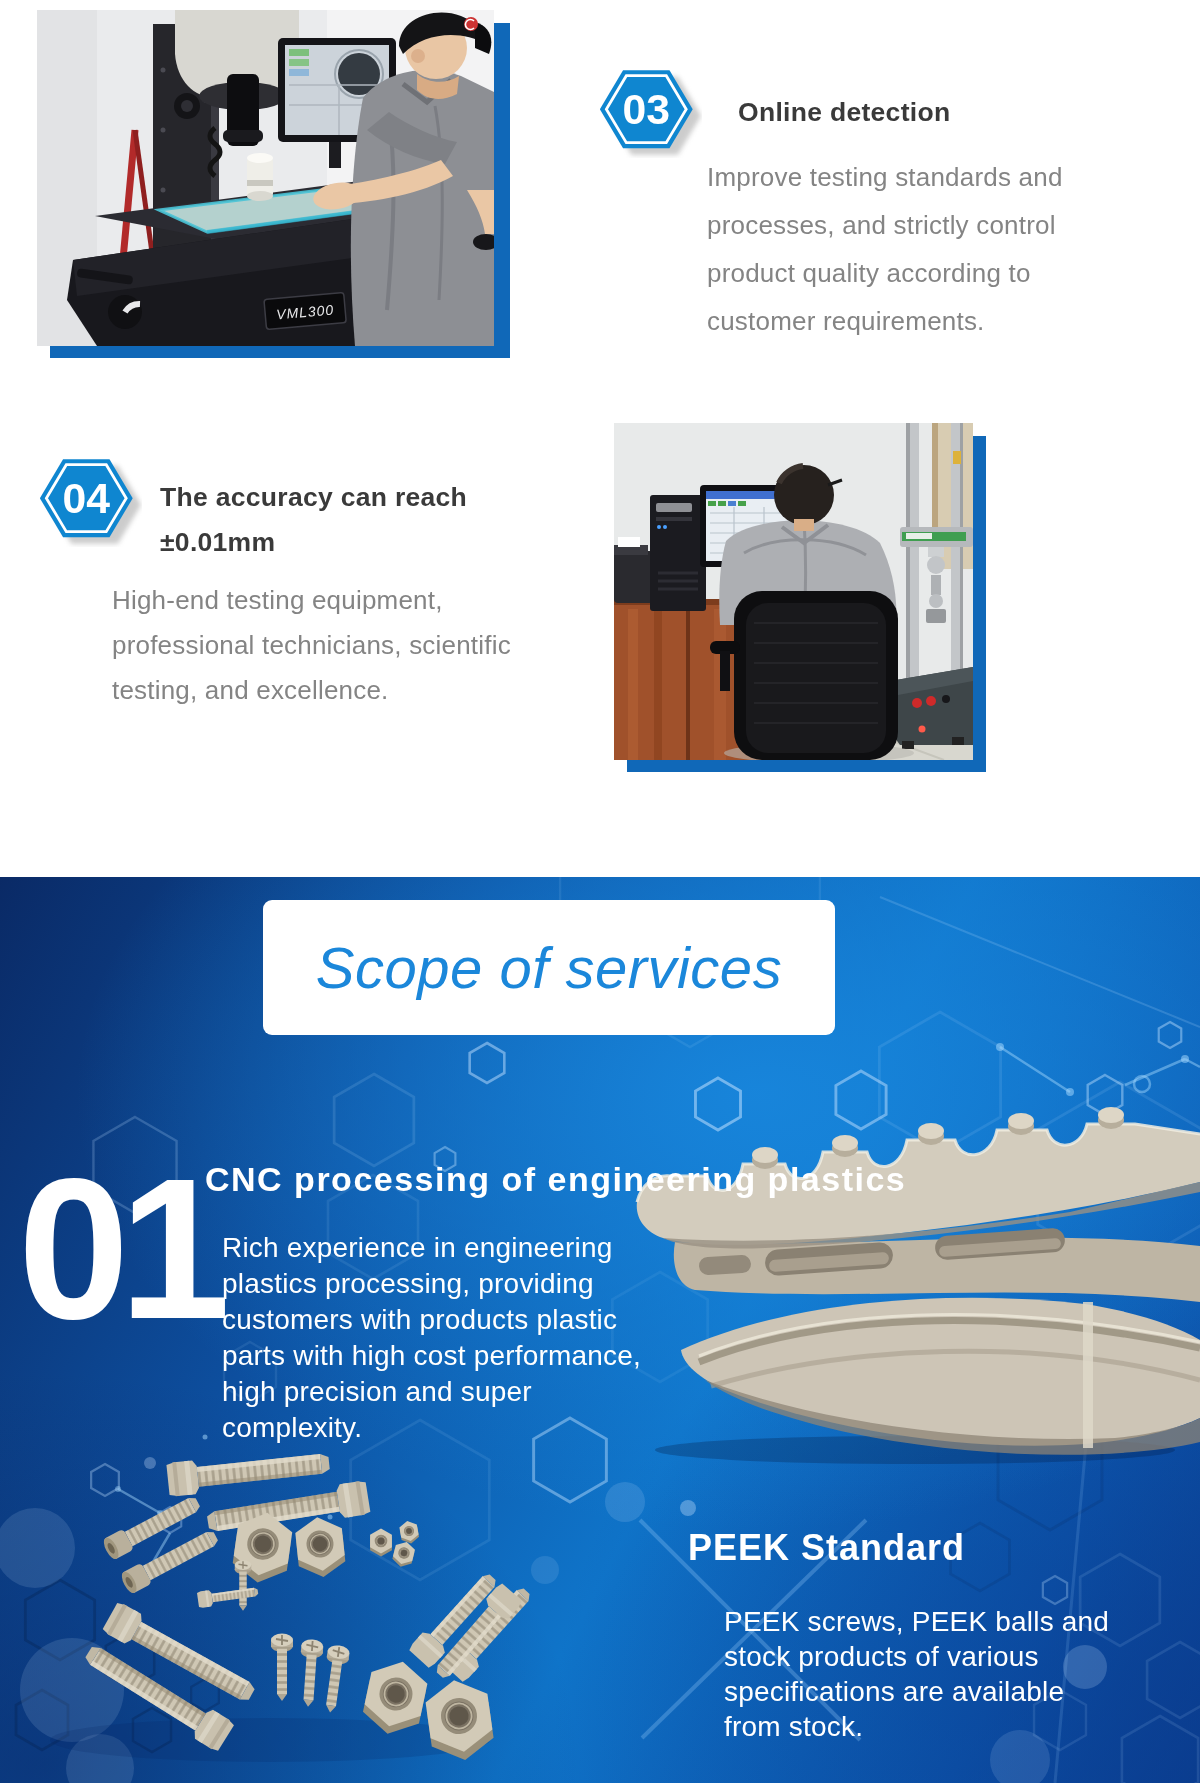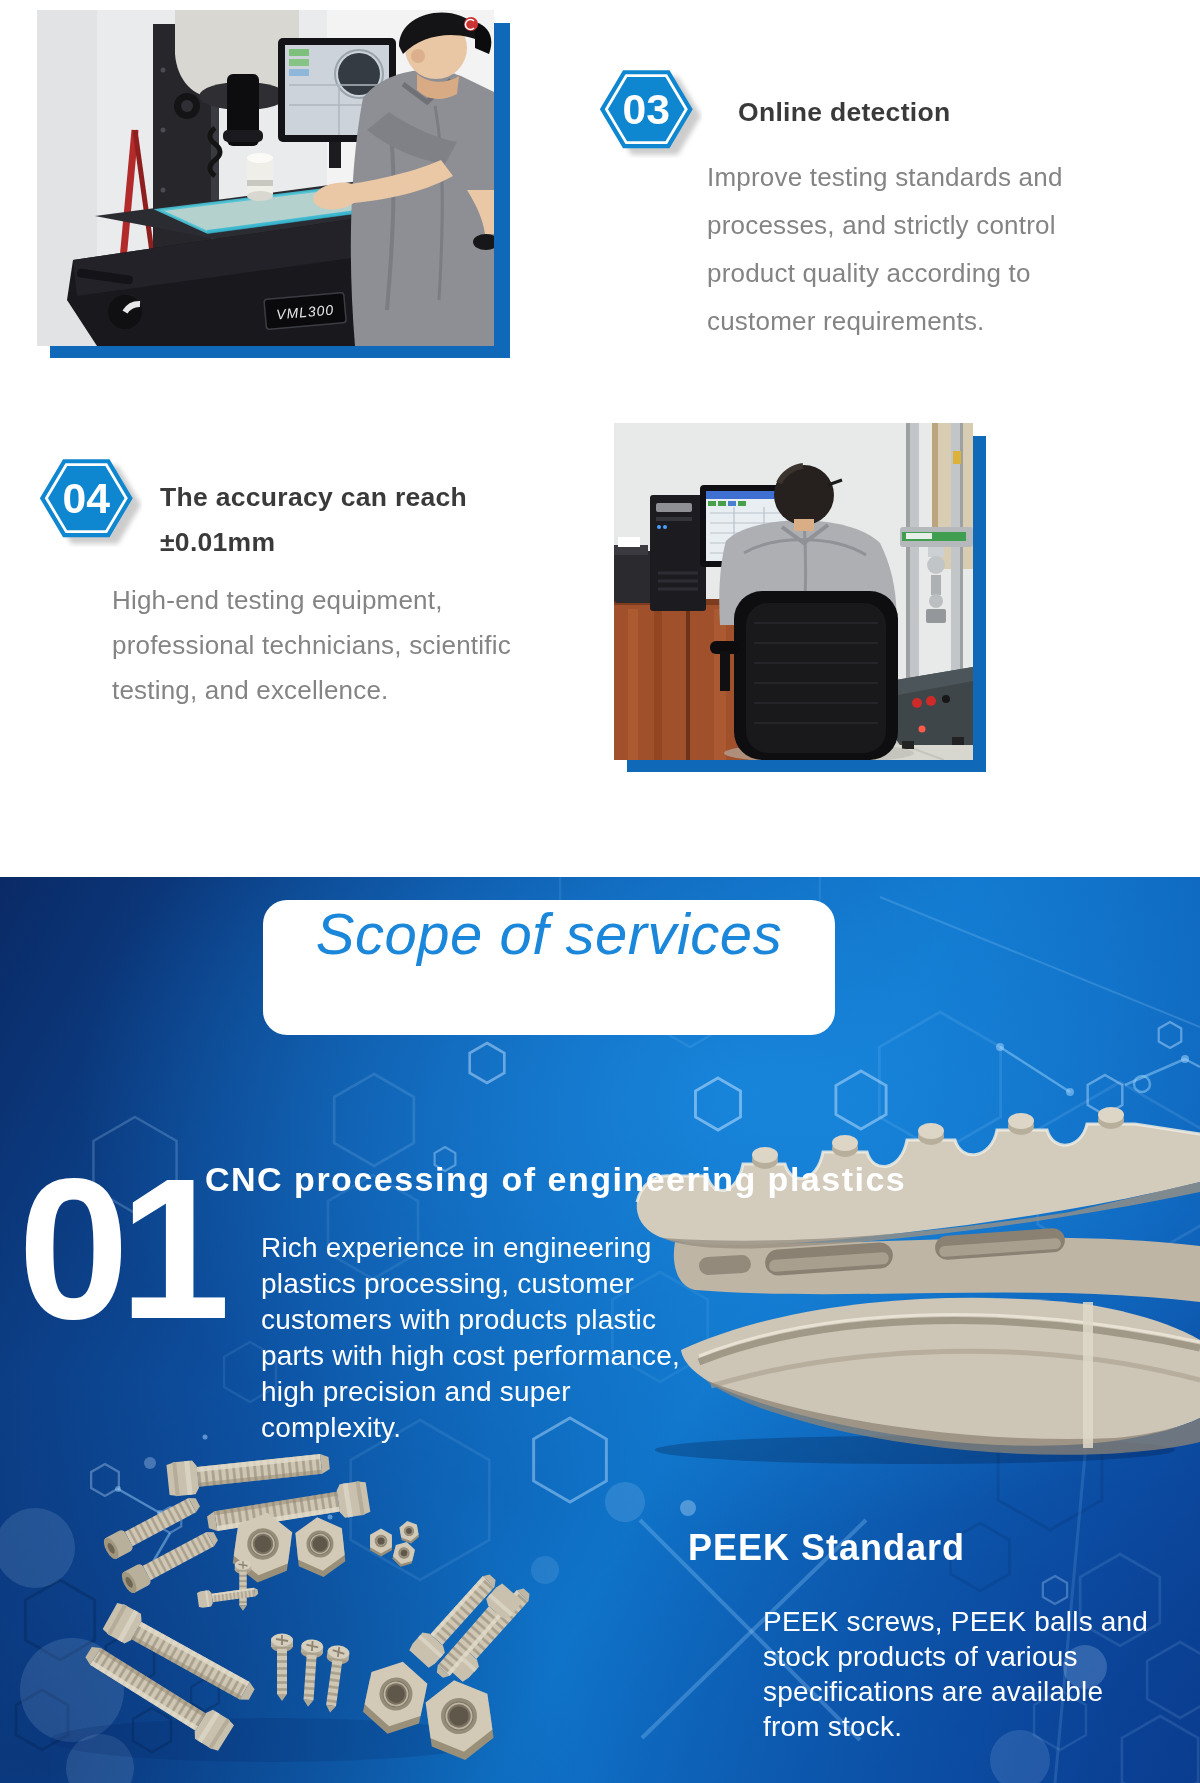--- a/index.html
+++ b/index.html
@@ -22,27 +22,27 @@
     position:absolute;left:0;top:877px;width:1200px;height:906px;overflow:hidden;
     background:
       radial-gradient(1000px 640px at 63% 24%, rgba(24,134,220,.95), rgba(24,134,220,0) 68%),
       radial-gradient(760px 560px at 4% 98%, rgba(9,36,96,.55), rgba(9,36,96,0) 70%),
       radial-gradient(900px 700px at 100% 92%, rgba(10,58,140,.55), rgba(10,58,140,0) 72%),
       linear-gradient(118deg,#0a2a66 0%,#0d4f9f 30%,#0f74c9 58%,#0c55ad 85%,#0a3f92 100%);
   }
   .deco{position:absolute;left:0;top:0;pointer-events:none;}
   .banner{
     position:absolute;left:263px;top:23px;width:572px;height:135px;background:#ffffff;
-    border-radius:24px;display:flex;align-items:flex-start;justify-content:center;z-index:2;
+    border-radius:9px;display:flex;align-items:center;justify-content:center;z-index:2;
   }
   .banner-text{color:#1b87da;font-size:58px;font-style:italic;letter-spacing:.5px;}
   .big-num{position:absolute;color:#ffffff;font-weight:bold;font-size:200px;line-height:1;letter-spacing:-10px;z-index:2;}
   .svc-title{position:absolute;color:#ffffff;font-weight:bold;z-index:2;white-space:nowrap;}
   .white-body{position:absolute;color:#ffffff;font-size:28px;letter-spacing:.2px;z-index:2;}
-  .white-body .tl{height:36px;line-height:36px;white-space:nowrap;margin-left:39px;}
+  .white-body .tl{height:36px;line-height:36px;white-space:nowrap;}
   .white-body.b2 .tl{height:35px;line-height:35px;}
   .art{position:absolute;z-index:1;}
 </style>
 </head>
 <body>
 
 <div class="canvas">
 
   <div>
 
@@ -315,21 +315,21 @@
     </svg>
 
     <div class="banner">
       <span class="banner-text">Scope of services</span>
     </div>
 
     <div class="big-num" style="left:18px;top:272px;">01</div>
     <div class="svc-title" style="left:205px;top:283px;font-size:34px;letter-spacing:1.5px;">CNC processing of engineering plastics</div>
     <div class="white-body" style="left:222px;top:353px;width:500px;">
       <div class="tl">Rich experience in engineering</div>
-      <div class="tl">plastics processing, customer</div>
+      <div class="tl">plastics processing, providing</div>
       <div class="tl">customers with products plastic</div>
       <div class="tl">parts with high cost performance,</div>
       <div class="tl">high precision and super</div>
       <div class="tl">complexity.</div>
     </div>
 
     <svg class="art" style="left:615px;top:173px;" width="585" height="415" viewBox="0 0 585 415">
       <ellipse cx="300" cy="400" rx="260" ry="14" fill="#051941" opacity="0.28"></ellipse>
 
       <path d="M60,192 C220,200 420,176 585,196 L585,252 C420,232 230,252 80,240 C62,236 56,214 60,192 Z" fill="#beb5a4"></path>

